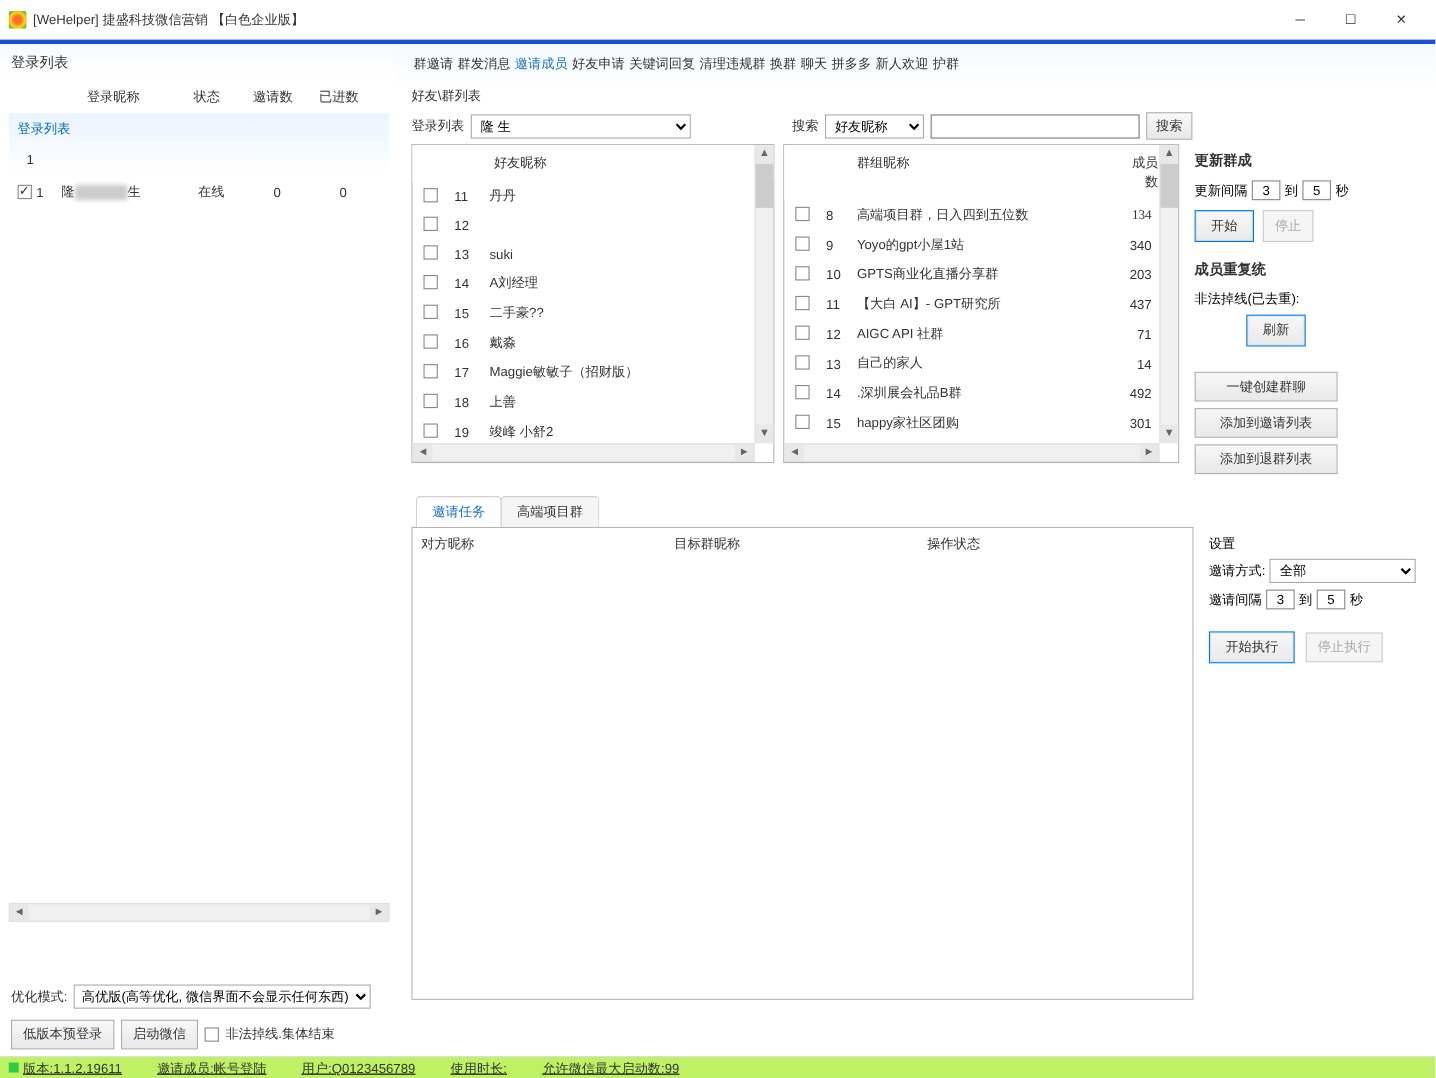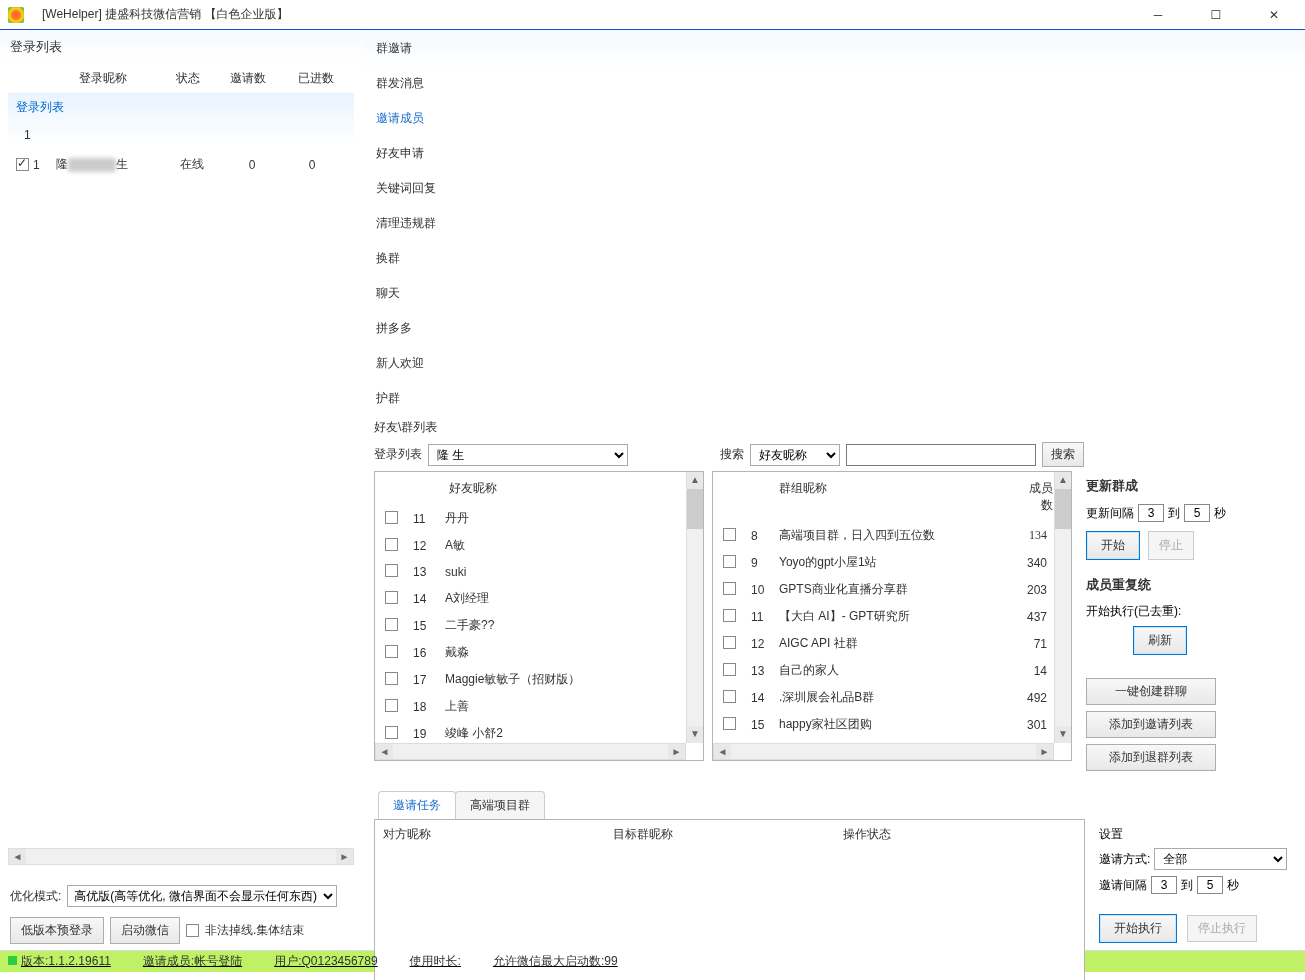--- a/index.html
+++ b/index.html
@@ -1,47 +1,47 @@
 <!DOCTYPE html>
 <html><head>
 <meta charset="utf-8">
 <style>
 * { box-sizing: border-box; margin: 0; padding: 0; font-family: "Microsoft YaHei", SimSun, sans-serif; font-size: 12px; }
 body { background: #fff; width: 1305px; height: 980px; overflow: hidden; }
-.titlebar { height: 30px; display: flex; align-items: center; padding: 0 8px; border-bottom: 1px solid #1d4ed8; gap: 12px; }
+.titlebar { height: 40px; display: flex; align-items: center; padding: 0 8px; border-bottom: 4px solid #1d4ed8; }
 .titlebar .icon { width: 16px; height: 16px; background: radial-gradient(circle, #ff6b35 30%, #ffd700 60%, #4caf50 90%); border-radius: 2px; margin-right: 6px; }
 .titlebar .title { flex: 1; color: #333; }
 .titlebar .winbtn { width: 46px; height: 30px; display: flex; align-items: center; justify-content: center; color: #333; cursor: pointer; }
 .main { display: flex; height: 920px; }
 .left-panel { width: 362px; border-right: 0; padding: 4px 8px; display: flex; flex-direction: column; background: linear-gradient(180deg, #f5faff 0%, #fff 30px); }
 .panel-title { color: #333; padding: 4px 2px 8px; font-size: 13px; }
 .left-grid { position: relative; background: #fff; }
 .left-grid-header { display: flex; }
 .left-grid-header .col { padding: 6px 4px; text-align: center; color: #333; }
 .left-grid-body { background: linear-gradient(180deg, #e8f4ff 0%, #fff 60%); }
 .left-tree-row { padding: 6px 8px; color: #0066cc; }
 .left-tree-row.sub { padding-left: 16px; color: #333; }
 .left-data-row { display: flex; align-items: center; padding: 4px; }
 .left-data-row .cell { padding: 4px; text-align: center; color: #333; }
 .chk { width: 13px; height: 13px; border: 1px solid #888; display: inline-block; position: relative; background:#fff; }
 .chk.checked::after { content: "✓"; position: absolute; top: -3px; left: 0; font-size: 12px; color: #333; }
 .hscroll { height: 17px; background: #f0f0f0; border: 1px solid #ddd; position: relative; margin-top: auto; display:flex; align-items:center;}
 .hscroll .arrow { width: 17px; height: 100%; background: #e8e8e8; text-align: center; line-height: 15px; color:#666; font-size:10px;}
 .hscroll .track { flex:1; background: #f0f0f0; }
 .hscroll .thumb { height: 100%; background: #ccc; width:50%; }
-.left-bottom { padding: 10px 2px 2px; }
+.left-bottom { padding: 10px 2px 2px; margin-top: 37px; }
 .label { color: #333; }
 select.mode { width: 270px; border: 1px solid #aaa; padding: 2px; background: #fff; }
 .btn { border: 1px solid #adadad; background: linear-gradient(#f8f8f8, #e8e8e8); padding: 4px 10px; cursor: pointer; color: #333; }
 .btn.small { padding: 3px 8px; }
 .btn.blue { border: 1px solid #0078d7; box-shadow: inset 0 0 0 1px #cce4f7; padding: 5px 14px; }
 .btn.disabled { color: #aaa; border-color: #ccc; background: #f5f5f5; }
 .row { display: flex; align-items: center; gap: 6px; margin-top: 10px; }
 .right-panel { flex: 1; padding: 6px 8px; background: linear-gradient(180deg, #f4f9fd 0%, #fff 40px); display: flex; flex-direction: column; }
-.tabs { display: flex; gap: 14px; padding: 2px 4px 8px; flex-direction: column; }
+.tabs { display: flex; padding: 2px 4px 8px; }
 .tabs .tab { color: #333; cursor: pointer; padding: 2px 2px; }
 .tabs .tab.active { color: #1a6fcc; }
 .section-label { padding: 2px 4px; color: #333; }
 .toolbar-row { display: flex; align-items: center; gap: 6px; padding: 4px; }
 select.combo { border: 1px solid #aaa; padding: 2px 4px; background: #fff; min-width: 90px; }
 .combo.wide { width: 200px; }
 input.search { width: 190px; border: 1px solid #7a7a7a; padding: 2px 4px; height: 22px; }
 .lists-row { display: flex; gap: 8px; padding: 0 4px; }
 .listbox { border: 1px solid #b5b5b5; background: #fff; height: 290px; display:flex; flex-direction:column; position: relative; }
 .friends-box { width: 330px; }
@@ -90,21 +90,21 @@
 <div class="main">
 
   <div class="left-panel">
     <div class="panel-title">登录列表</div>
     <div class="left-grid">
       <div class="left-grid-header">
         <div class="col" style="width:40px;"></div>
         <div class="col" style="width:110px;">登录昵称</div>
         <div class="col" style="width:60px;">状态</div>
         <div class="col" style="width:60px;">邀请数</div>
-        <div class="col" style="width:60px;text-align:right;">已进数</div>
+        <div class="col" style="width:60px;">已进数</div>
       </div>
       <div class="left-grid-body">
         <div class="left-tree-row">登录列表</div>
         <div class="left-tree-row sub">1</div>
         <div class="left-data-row">
           <div class="cell" style="width:40px; display:flex; align-items:center; gap:4px;">
             <span class="chk checked"></span>
             <span>1</span>
           </div>
           <div class="cell" style="width:110px; text-align:left;">
@@ -174,21 +174,20 @@
         </div>
         <div class="list-body" id="friends-body">
             <div class="list-row">
               <div class="c" style="width:28px;"><span class="chk"></span></div>
               <div class="c" style="width:32px;">11</div>
               <div class="c" style="flex:1;">丹丹</div>
             </div>
             <div class="list-row">
               <div class="c" style="width:28px;"><span class="chk"></span></div>
               <div class="c" style="width:32px;">12</div>
-              <div class="c" style="flex:1;">A敏</div>
             </div>
             <div class="list-row">
               <div class="c" style="width:28px;"><span class="chk"></span></div>
               <div class="c" style="width:32px;">13</div>
               <div class="c" style="flex:1;">suki</div>
             </div>
             <div class="list-row">
               <div class="c" style="width:28px;"><span class="chk"></span></div>
               <div class="c" style="width:32px;">14</div>
               <div class="c" style="flex:1;">A刘经理</div>
@@ -323,21 +322,21 @@
           <input class="num" value="5" style="">
           <span>秒</span>
         </div>
         <div class="side-btns">
           <button class="btn blue">开始</button>
           <button class="btn disabled">停止</button>
         </div>
         <div class="side-group2">
           <div class="side-title">成员重复统</div>
           <div class="side-row">
-              <span>开始执行(已去重):</span>
+              <span>非法掉线(已去重):</span>
             </div>
           <div class="side-row" style="justify-content:center;">
             <button class="btn blue">刷新</button>
           </div>
         </div>
         <div class="big-btns">
           <button class="btn">一键创建群聊</button>
           <button class="btn">添加到邀请列表</button>
           <button class="btn">添加到退群列表</button>
         </div>

